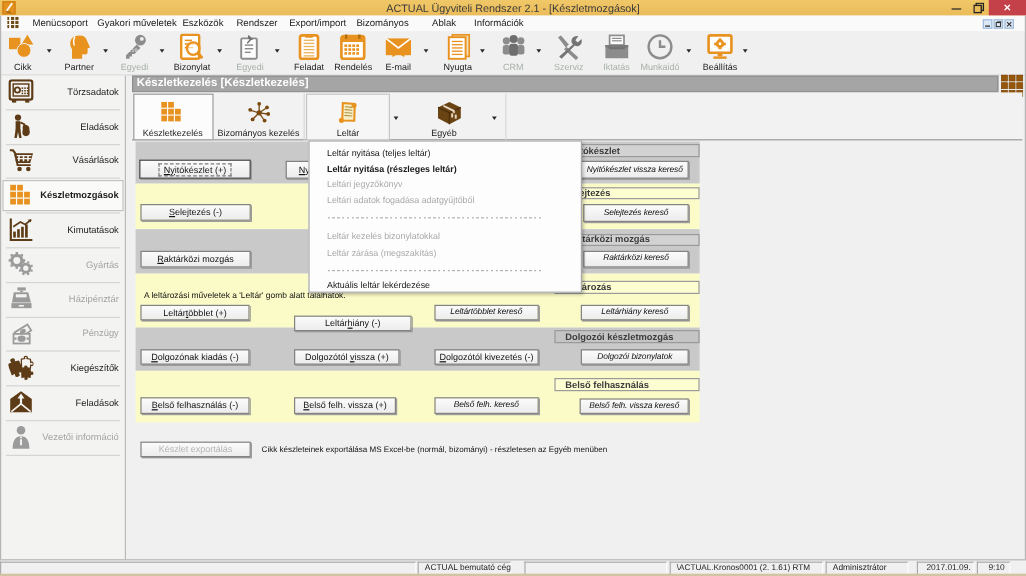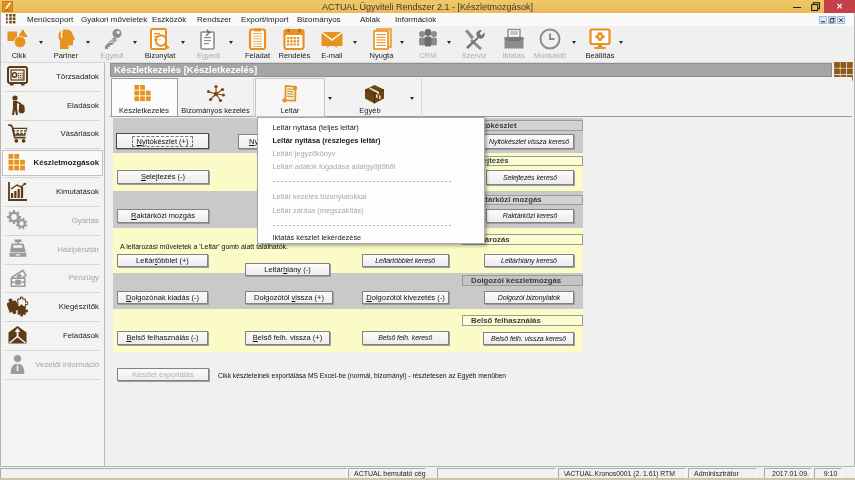--- a/index.html
+++ b/index.html
@@ -456,21 +456,21 @@
     </div>
 <div class="btn" style="left:117px;top:208.5px;width:92px;height:14px;">
       <span style="white-space:nowrap"><u>R</u>aktárközi mozgás</span>
     </div>
 <div class="btn it" style="left:486px;top:208.5px;width:88px;height:14px;">
       <span style="white-space:nowrap">Raktárközi kereső</span>
     </div>
 <div class="btn" style="left:117px;top:253.5px;width:91px;height:13px;">
       <span style="white-space:nowrap">Leltár<u>t</u>öbblet (+)</span>
     </div>
-<div class="btn" style="left:245px;top:263px;width:85px;height:13px;">
+<div class="btn" style="left:245px;top:263px;width:98px;height:13px;">
       <span style="white-space:nowrap">Leltár<u>h</u>iány (-)</span>
     </div>
 <div class="btn it" style="left:362px;top:253.5px;width:86.5px;height:13px;">
       <span style="white-space:nowrap">Leltártöbblet kereső</span>
     </div>
 <div class="btn it" style="left:484px;top:253.5px;width:90px;height:13px;">
       <span style="white-space:nowrap">Leltárhiány kereső</span>
     </div>
 <div class="btn" style="left:117px;top:290.5px;width:91px;height:13px;">
       <span style="white-space:nowrap"><u>D</u>olgozónak kiadás (-)</span>
@@ -500,21 +500,21 @@
 <div class="abs" style="left:218px;top:371.5px;font-size:6.7px;color:#111;white-space:nowrap">Cikk készleteinek exportálása MS Excel-be (normál, bizományi) - részletesen az Egyéb menüben</div>
 <div class="abs" style="left:256.5px;top:117px;width:228px;height:127px;background:#fdfdfd;border:1px solid #a8a8a8;box-shadow:2px 2px 3px rgba(0,0,0,0.3);z-index:50">
       <div class="mi" style="top:4.5px">Leltár nyitása (teljes leltár)</div>
       <div class="mi" style="top:17.5px;font-weight:bold">Leltár nyitása (részleges leltár)</div>
       <div class="mi dis" style="top:31px">Leltári jegyzőkönyv</div>
       <div class="mi dis" style="top:44px">Leltári adatok fogadása adatgyűjtőből</div>
       <div class="sep" style="top:63px"></div>
       <div class="mi dis" style="top:74px">Leltár kezelés bizonylatokkal</div>
       <div class="mi dis" style="top:87.5px">Leltár zárása (megszakítás)</div>
       <div class="sep" style="top:106.5px"></div>
-      <div class="mi" style="top:115px">Iktatás készlet lekérdezése</div>
+      <div class="mi" style="top:115px">Aktuális leltár lekérdezése</div>
     </div>
 <div class="abs" style="left:0;top:466px;width:855px;height:14px;background:#f0f0f0;border-top:1px solid #b5b5b5"></div>
 <div class="cell" style="left:0px;top:467.5px;width:347px;height:11.5px"></div>
 <div class="cell" style="left:348px;top:467.5px;width:78px;height:11.5px">ACTUAL bemutató cég</div>
 <div class="cell" style="left:437px;top:467.5px;width:119px;height:11.5px"></div>
 <div class="cell" style="left:558px;top:467.5px;width:128px;height:11.5px">
       <span style="font-size:6.8px">\ACTUAL.Kronos0001 (2. 1.61) RTM</span>
     </div>
 <div class="cell" style="left:688px;top:467.5px;width:69px;height:11.5px">Adminisztrátor</div>
 <div class="cell" style="left:764px;top:467.5px;width:48px;height:11.5px">

